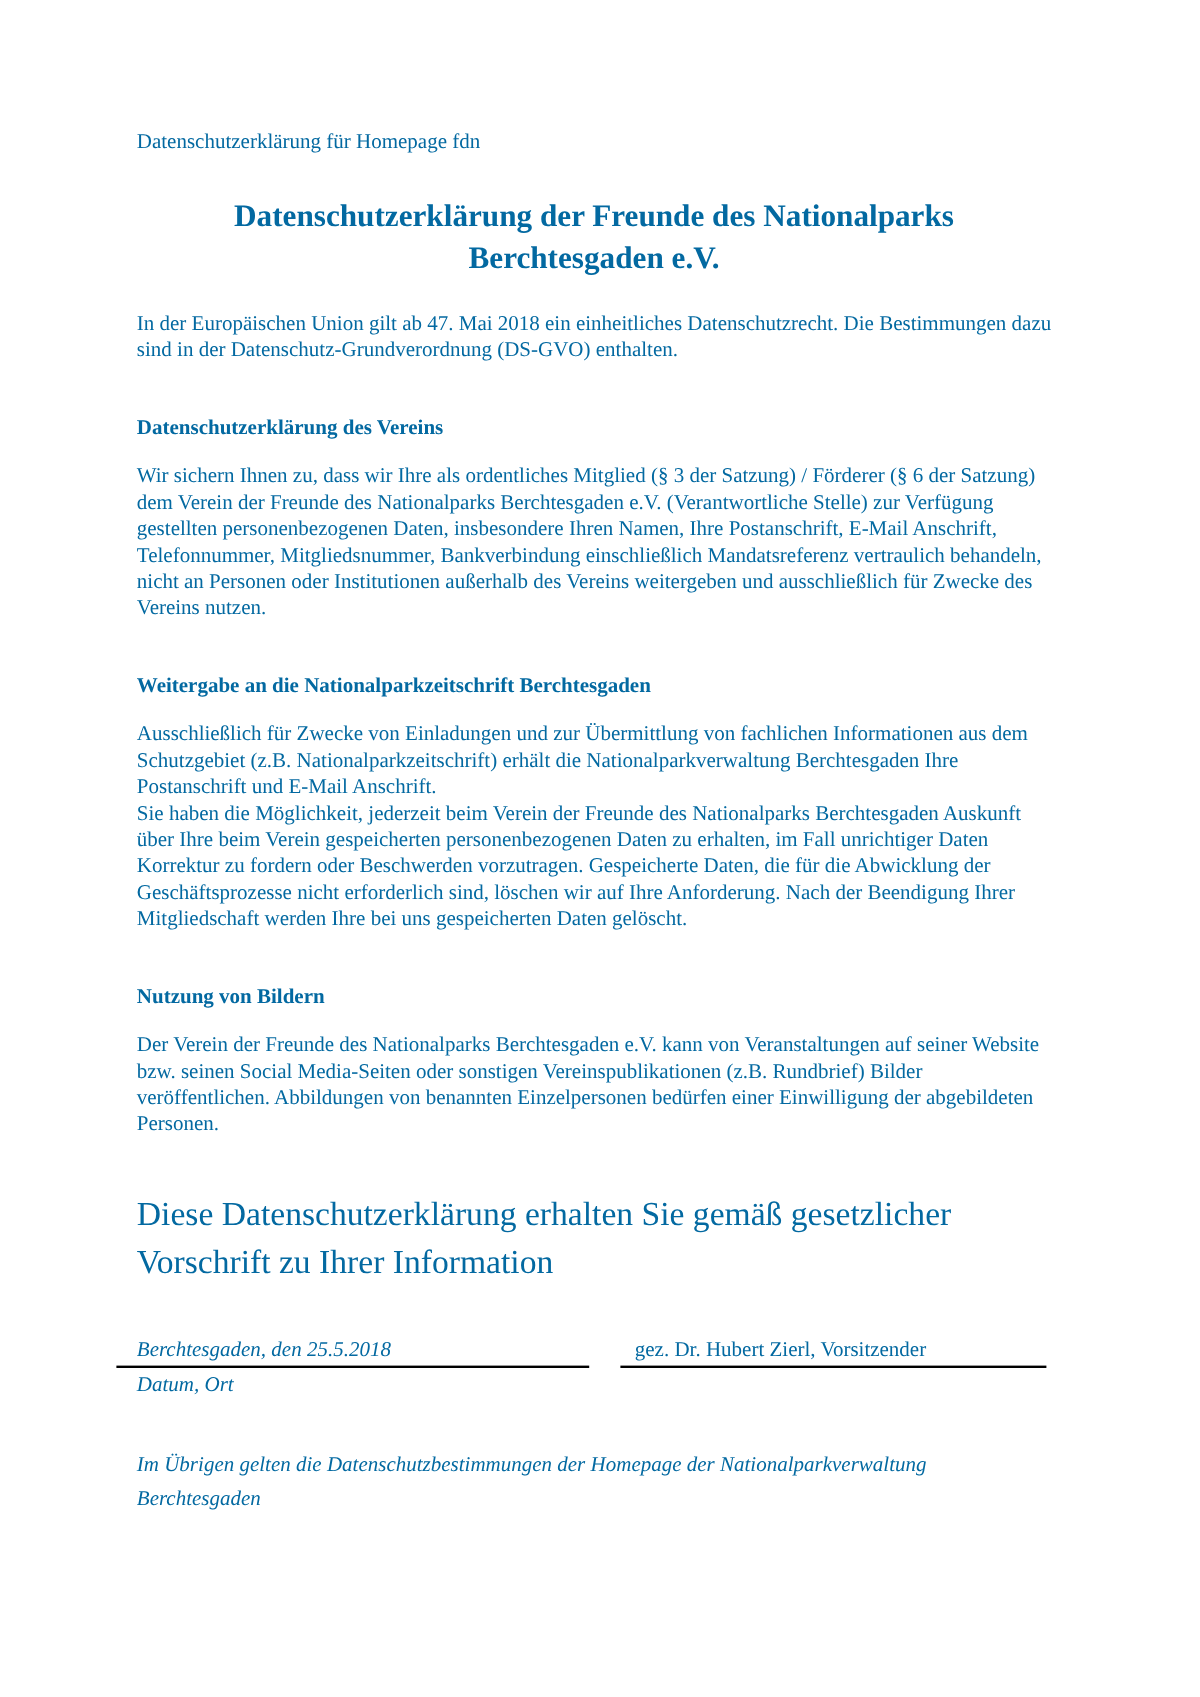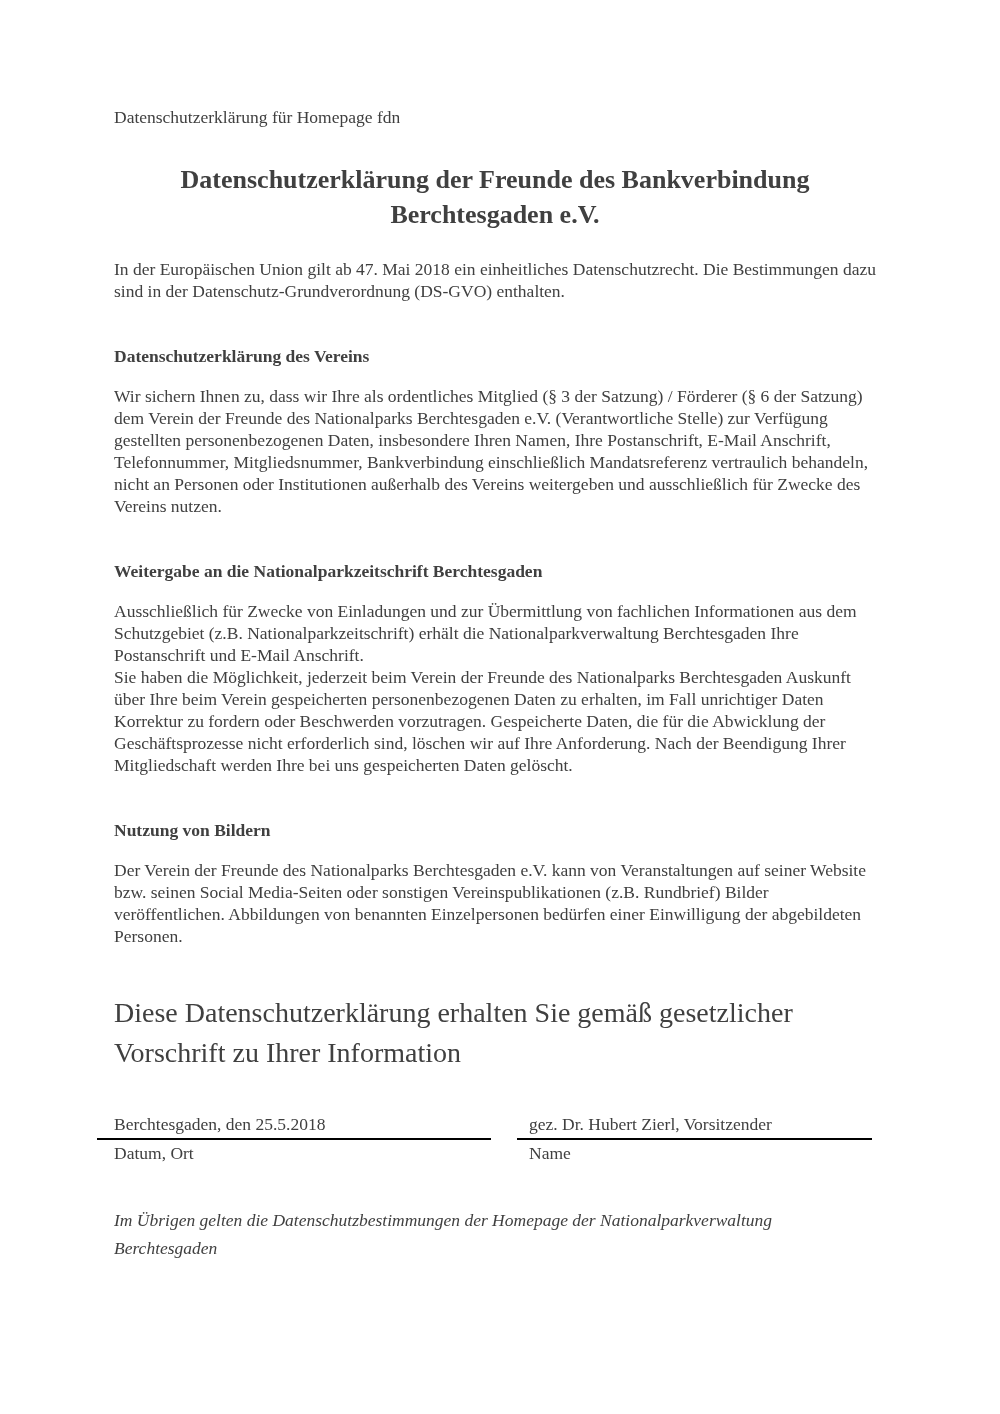--- a/index.html
+++ b/index.html
@@ -2,21 +2,21 @@
 <html lang="de"><head>
 <meta charset="utf-8">
 <style>
   html, body { margin: 0; padding: 0; background: #ffffff; }
   .page {
     position: relative;
     width: 992px;
     height: 1414px;
     margin: 0 auto;
     background: #ffffff;
-    color: #404040;
+    color: #0369a1;
     font-family: "Liberation Serif", "DejaVu Serif", serif;
     box-sizing: border-box;
     padding: 106px 120px 0 110px;
     overflow: hidden;
   }
   .doc-note {
     font-size: 17.5px;
     line-height: 22px;
   }
   .doc-title {
@@ -44,21 +44,21 @@
     margin-top: 46px;
     font-size: 28px;
     line-height: 40px;
     font-weight: normal;
   }
   .sig-row {
     margin-top: 40px;
     display: flex;
     align-items: flex-start;
   }
-  .sig-col-left { width: 394px; margin-left: -17px; }
+  .sig-col-left { width: 394px; margin-left: -17px; font-style: italic; }
   .sig-gap { width: 26px; }
   .sig-col-right { width: 355px; }
   .sig-value {
     font-size: 17.5px;
     line-height: 22px;
     padding-left: 17px;
     padding-bottom: 3px;
     white-space: nowrap;
   }
   .sig-col-right .sig-value { padding-left: 12px; }
@@ -81,21 +81,21 @@
   }
 </style>
 </head>
 <body>
 
 <div class="page">
 
   <div class="doc-note">Datenschutzerklärung für Homepage fdn</div>
 
   <div class="doc-title">
-    <div>Datenschutzerklärung der Freunde des Bankverbindung</div>
+    <div>Datenschutzerklärung der Freunde des Nationalparks</div>
     <div>Berchtesgaden e.V.</div>
   </div>
 
   <p class="para intro">In der Europäischen Union gilt ab 47. Mai 2018 ein einheitliches Datenschutzrecht. Die Bestimmungen dazu sind in der Datenschutz-Grundverordnung (DS-GVO) enthalten.</p>
 
   <div>
     <div class="section-heading">Datenschutzerklärung des Vereins</div>
     <p class="para section-body">Wir sichern Ihnen zu, dass wir Ihre als ordentliches Mitglied (§ 3 der Satzung) / Förderer (§ 6 der Satzung) dem Verein der Freunde des Nationalparks Berchtesgaden e.V. (Verantwortliche Stelle) zur Verfügung gestellten personenbezogenen Daten, insbesondere Ihren Namen, Ihre Postanschrift, E-Mail Anschrift, Telefonnummer, Mitgliedsnummer, Bankverbindung einschließlich Mandatsreferenz vertraulich behandeln, nicht an Personen oder Institutionen außerhalb des Vereins weitergeben und ausschließlich für Zwecke des Vereins nutzen.</p>
   </div>
 
@@ -118,19 +118,18 @@
   <div class="sig-row">
     <div class="sig-col-left">
       <div class="sig-value">Berchtesgaden, den 25.5.2018</div>
       <div class="sig-line"></div>
       <div class="sig-label">Datum, Ort</div>
     </div>
     <div class="sig-gap"></div>
     <div class="sig-col-right">
       <div class="sig-value">gez. Dr. Hubert Zierl, Vorsitzender</div>
       <div class="sig-line"></div>
-      <div class="sig-label">Name</div>
     </div>
   </div>
 
   <div class="footer-note">Im Übrigen gelten die Datenschutzbestimmungen der Homepage der Nationalparkverwaltung Berchtesgaden</div>
 
 </div>
 
 </body></html>

